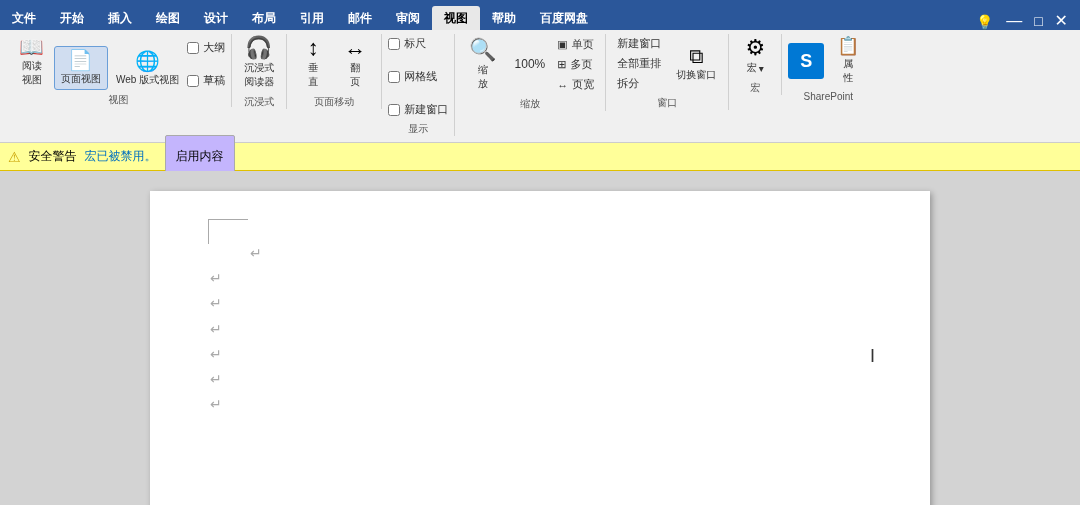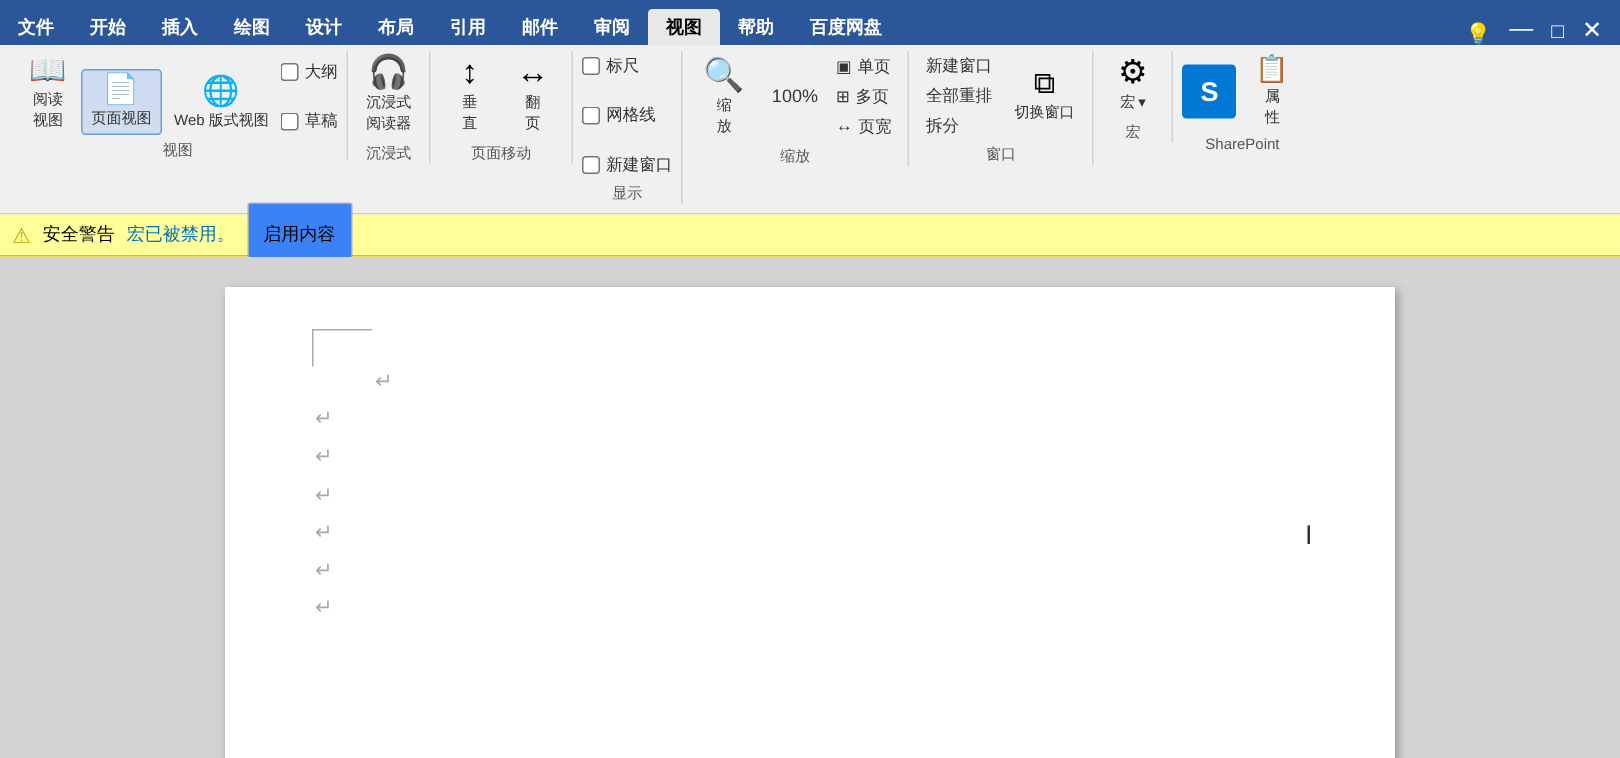--- a/index.html
+++ b/index.html
@@ -152,21 +152,21 @@
       gap: 8px;
       font-size: 12px;
     }
     .security-icon {
       color: #c8a000;
       font-size: 14px;
     }
     .security-text { color: #000000; }
     .security-link { color: #0070c0; cursor: pointer; text-decoration: none; }
     .enable-btn {
-      background: #3b82f6;
+      background: #c4b5fd;
       border: 1px solid #aaa;
       padding: 12px 10px;
       cursor: pointer;
       font-size: 12px;
       border-radius: 2px;
     }
 
     
     .doc-area {
       background: #d3d3d3;

